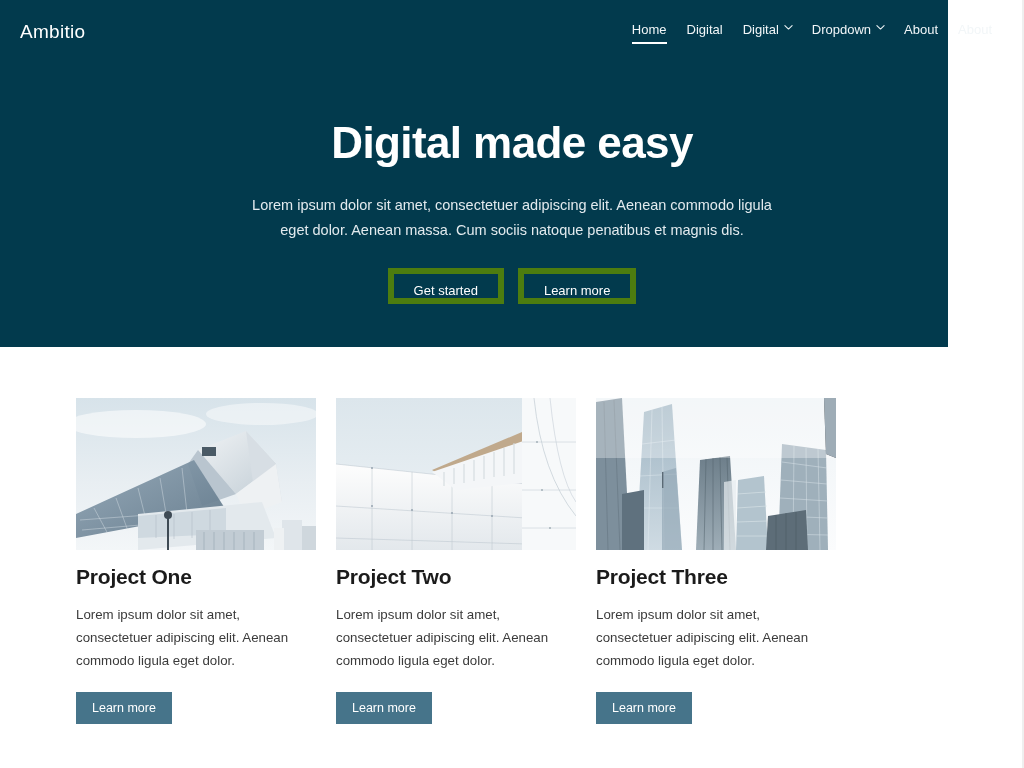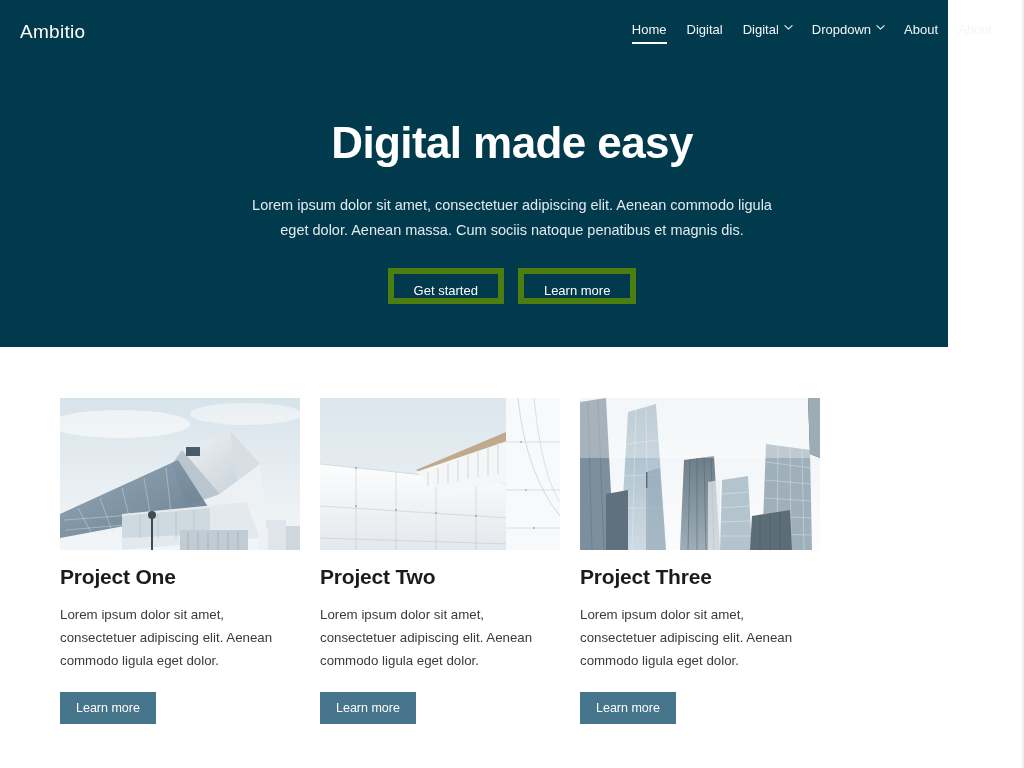--- a/index.html
+++ b/index.html
@@ -128,21 +128,21 @@
   
   .cards-section {
     width:1024px;
     background:#ffffff;
     padding-top:51px;
   }
 
   .cards-row {
     display:flex;
     gap:20px;
-    padding-left:60px;
+    padding-left:76px;
     padding-right:132px;
   }
 
   .card { width:240px; }
 
   .card-img {
     width:240px;
     height:152px;
     overflow:hidden;
     position:relative;

